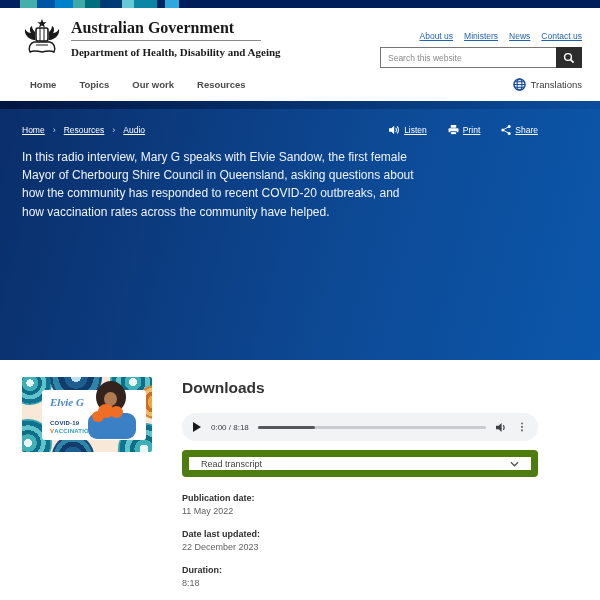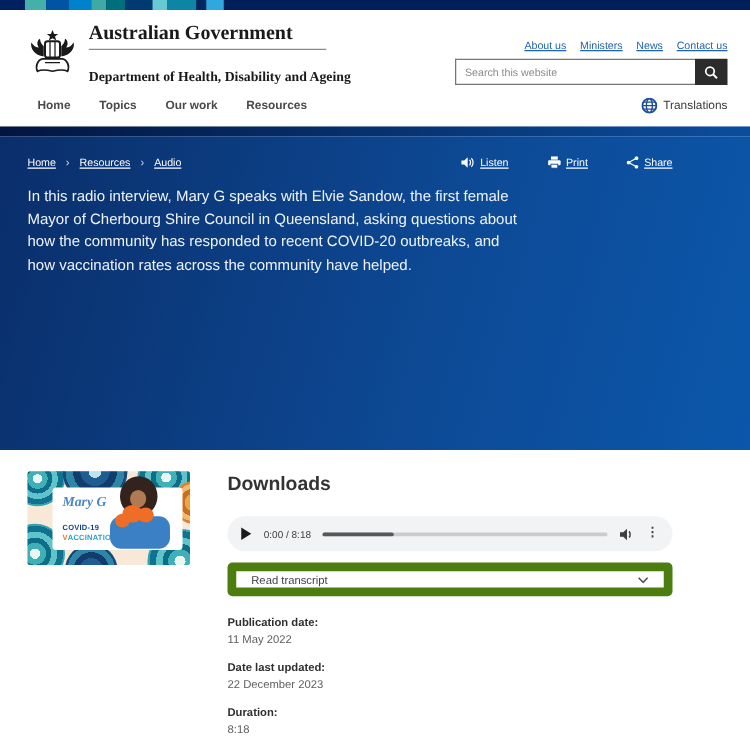--- a/index.html
+++ b/index.html
@@ -10,24 +10,24 @@
   .brand-strip { height:8px; background:#001e5a; display:flex; }
   .brand-strip div { height:100%; }
 
   
   .header { height:60px; background:#fff; position:relative; }
   .logo-wrap { position:absolute; left:20px; top:10px; display:flex; align-items:center; }
   .crest { width:44px; height:40px; margin-right:7px; }
   .logo-text { font-family:"Liberation Serif", serif; font-weight:bold; color:#1a1a1a; }
   .logo-line1 { font-size:16px; padding-bottom:3px; }
   .logo-divider { height:1px; background:#8a8a8a; width:190px; }
-  .logo-line2 { font-size:11px; padding-top:16px; }
+  .logo-line2 { font-size:11px; padding-top:5px; }
   .top-links { position:absolute; top:23px; right:18px; display:flex; gap:11px; }
   .top-links a { font-size:8.5px; color:#1f62b0; text-decoration:underline; cursor:pointer; }
-  .search-bar { position:absolute; top:39px; right:18px; width:218px; height:21px; display:flex; }
+  .search-bar { position:absolute; top:39px; right:18px; width:202px; height:21px; display:flex; }
   .search-bar input { flex:1; border:1px solid #767676; border-right:none; font-size:8.5px;
       padding:0 7px; color:#333; outline:none; }
   .search-bar input::placeholder { color:#8a8a8a; }
   .search-btn { width:26px; height:21px; background:#2c2c2c; border:none; display:flex;
       align-items:center; justify-content:center; cursor:pointer; }
 
   
   .nav { height:33px; background:#fff; display:flex; align-items:center; padding-left:30px;
       position:relative; }
   .nav-item { font-size:9.5px; font-weight:bold; color:#4a4a4a; margin-right:23px; cursor:pointer; }
@@ -35,21 +35,21 @@
   .translations span { font-size:9.5px; color:#3a3a3a; }
 
   
   .hero-top { height:8px; background:linear-gradient(90deg,#02153f,#0a4d9e); }
   .hero { height:251px; background:linear-gradient(105deg,#0a2e6a 0%,#0d4a96 60%,#0b57ab 100%);
       padding:16px 62px 0 22px; }
   .hero-row { display:flex; justify-content:space-between; align-items:center; }
   .breadcrumb { display:flex; align-items:center; gap:8px; }
   .breadcrumb a { color:#fff; font-size:8.5px; text-decoration:underline; cursor:pointer; }
   .crumb-sep { color:#cdd9ec; font-size:9px; }
-  .hero-actions { display:flex; gap:31px; }
+  .hero-actions { display:flex; gap:21px; }
   .hero-action { display:flex; align-items:center; gap:4px; cursor:pointer; }
   .hero-action span { color:#fff; font-size:8.5px; text-decoration:underline; }
   .hero h1 { color:#fff; font-size:24.5px; line-height:1.16; font-weight:bold;
       margin-top:17px; width:385px; }
   .hero p { color:#eef3fa; font-size:12px; line-height:1.52; margin-top:13px; width:400px; }
 
   
   .content { padding:17px 62px 0 22px; display:flex; gap:30px; }
 
   
@@ -220,21 +220,21 @@
 
   <div class="thumb">
     <div class="mand t" style="left:-14px; top:-16px; width:44px; height:44px;"></div>
     <div class="mand b" style="left:28px; top:-26px; width:52px; height:52px;"></div>
     <div class="mand t" style="left:88px; top:-18px; width:46px; height:46px;"></div>
     <div class="mand o" style="left:116px; top:8px; width:34px; height:34px;"></div>
     <div class="mand t" style="left:-18px; top:42px; width:48px; height:48px;"></div>
     <div class="mand b" style="left:30px; top:58px; width:42px; height:42px;"></div>
     <div class="mand t" style="left:96px; top:46px; width:52px; height:52px;"></div>
     <div class="thumb-card">
-      <div class="maryg-logo">Mary G</div>
+      <div class="maryg-logo">Elvie G</div>
       <div class="thumb-covid">COVID-19</div>
       <div class="thumb-vax"><b>V</b><span>ACCINATION</span></div>
     </div>
     <div class="hair"></div>
     <div class="face"></div>
     <div class="shirt"></div>
     <div class="boa1"></div>
     <div class="boa2"></div>
     <div class="boa3"></div>
   </div>

